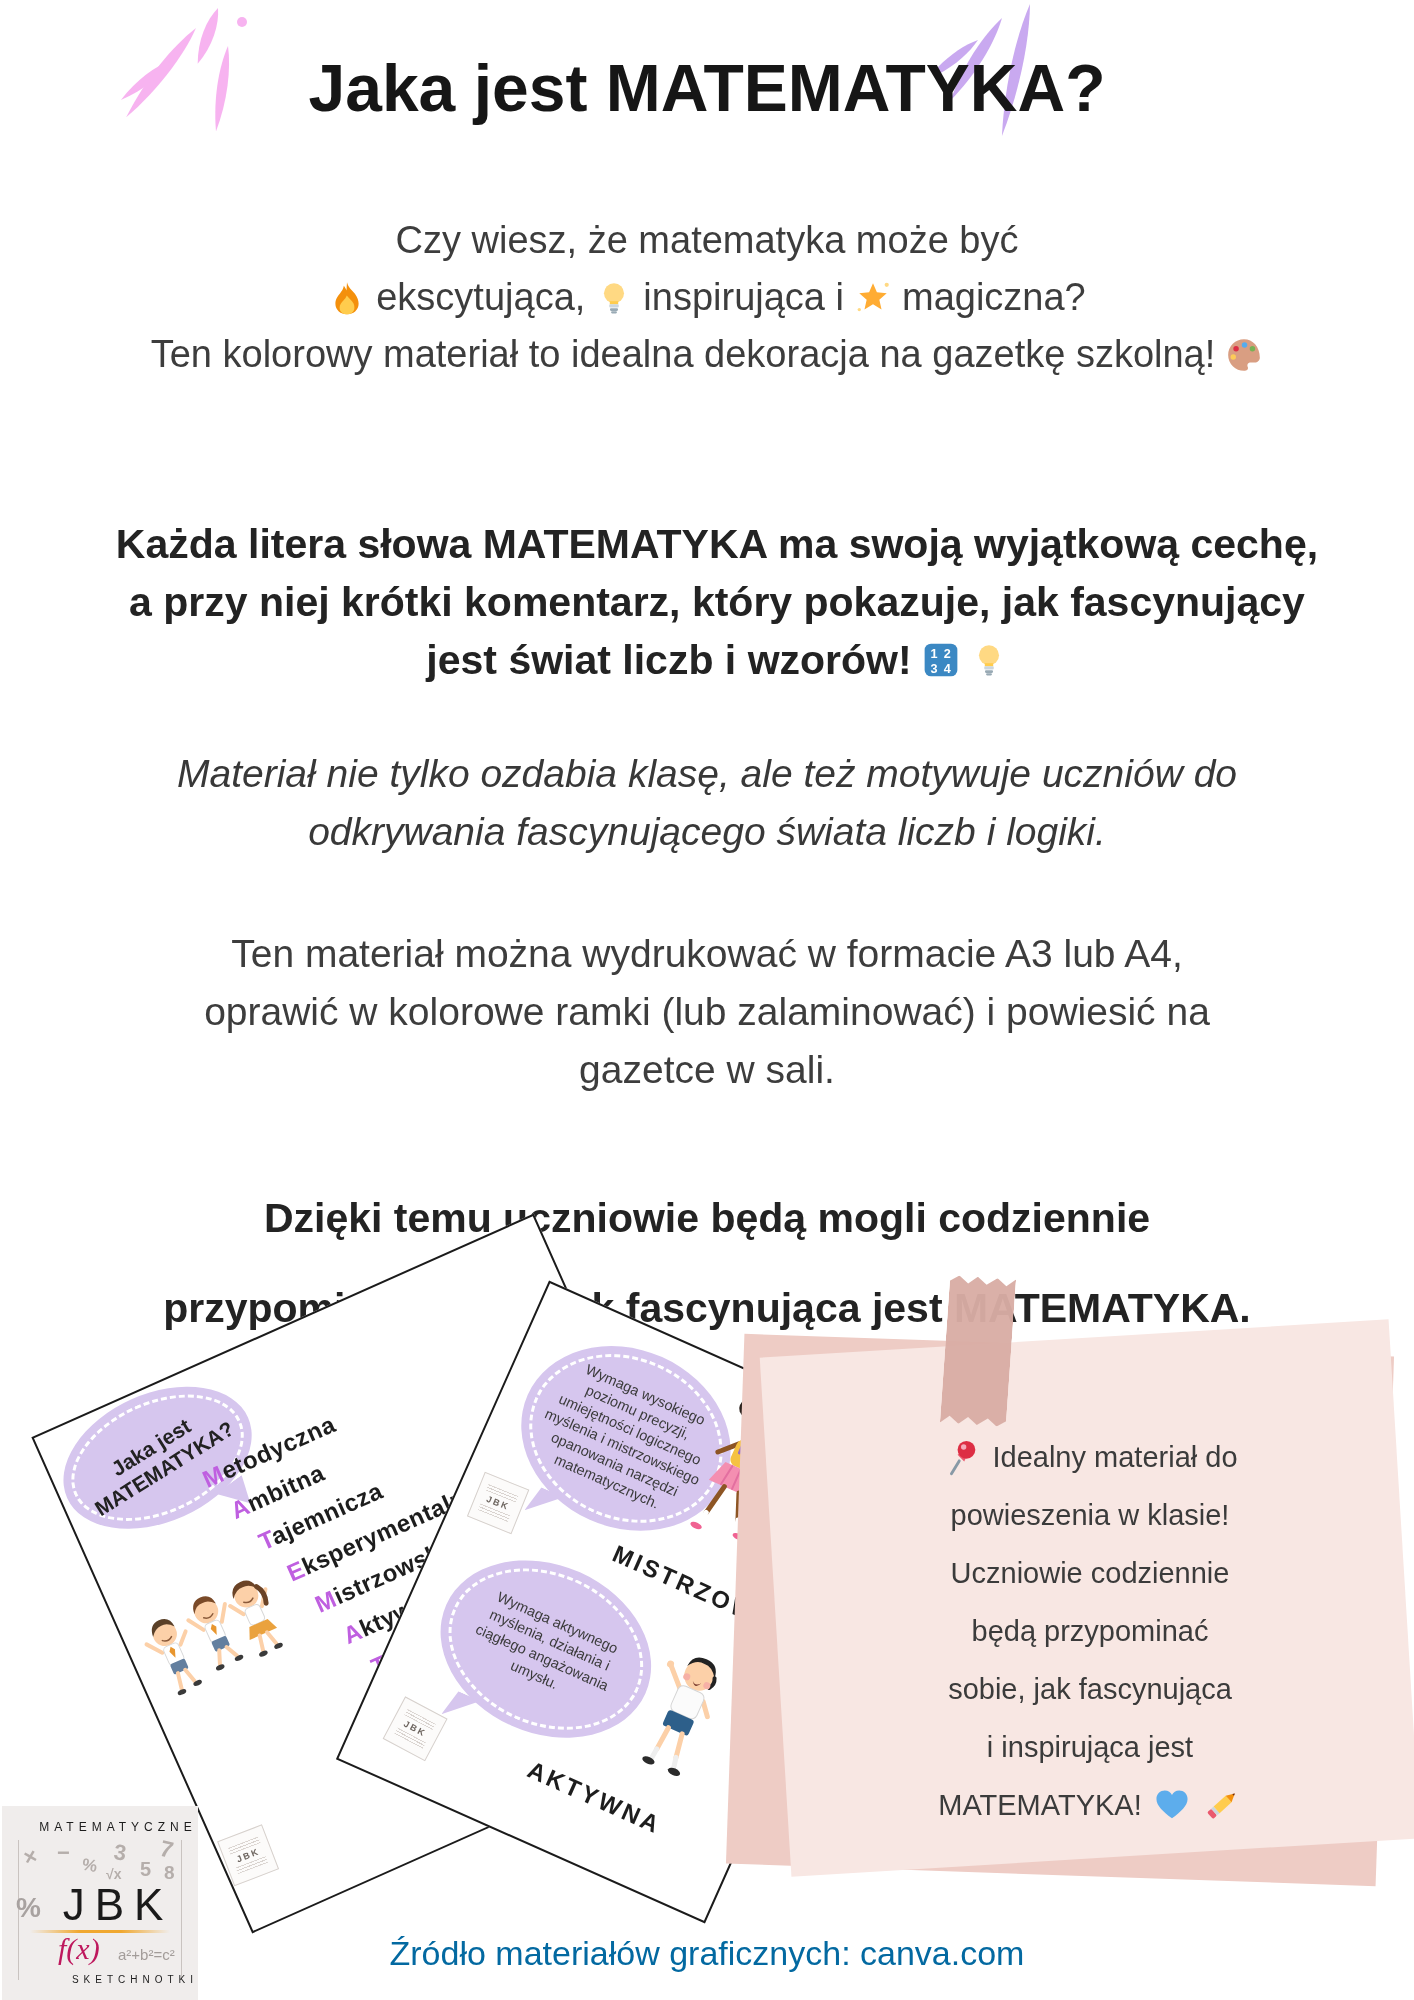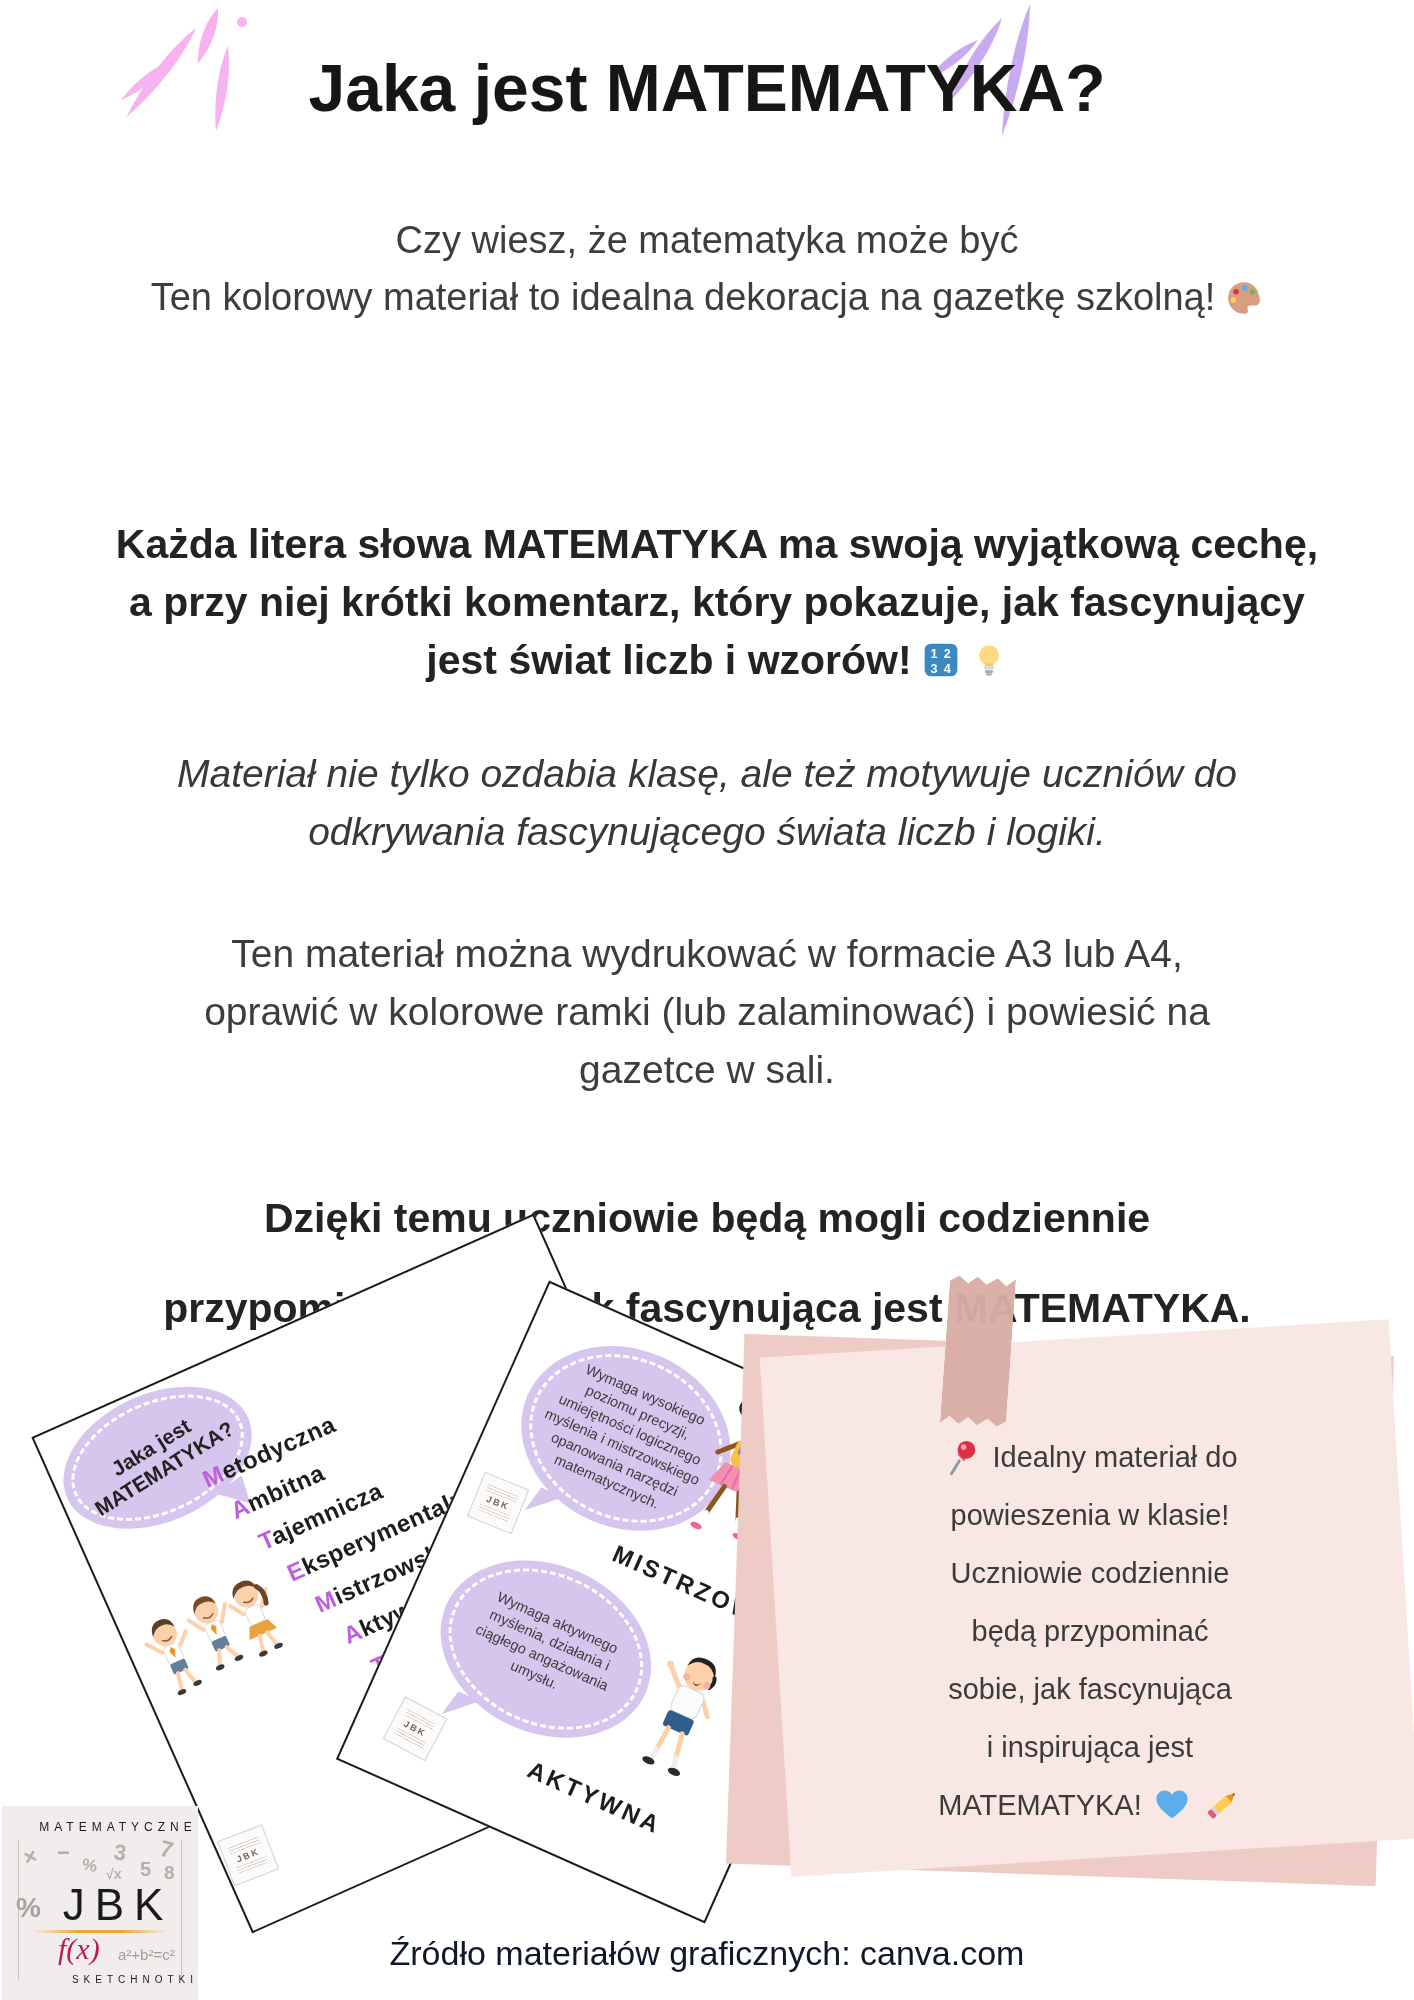--- a/index.html
+++ b/index.html
@@ -82,21 +82,21 @@
   .doodle{position:absolute;color:#b5aeab;font-weight:bold;}
   .d0{top:38px;left:22px;font-size:22px;transform:rotate(-15deg);}
   .d1{top:34px;left:55px;font-size:22px;}
   .d2{top:50px;left:80px;font-size:17px;transform:rotate(10deg);}
   .d3{top:34px;left:112px;font-size:22px;transform:rotate(8deg);}
   .d4{top:52px;left:138px;font-size:20px;}
   .d5{top:30px;left:158px;font-size:23px;transform:rotate(14deg);}
   .d6{top:56px;left:162px;font-size:19px;}
   .d7{top:60px;left:104px;font-size:14px;}
   .d8{top:86px;left:14px;font-size:28px;color:#a8a2a0;}
-  .footer{position:absolute;left:0;right:0;top:1934px;text-align:center;font-size:34px;color:#0f172a;z-index:1;}
+  .footer{position:absolute;left:0;right:0;top:1934px;text-align:center;font-size:34px;color:#0369a1;z-index:1;}
 </style>
 </head>
 <body>
 
 <svg width="0" height="0" style="position:absolute" aria-hidden="true">
   <defs>
     <path id="petal" d="M0 0 C7 14 8 34 0 54 C-8 34 -7 14 0 0 Z"></path>
     <symbol id="i-books" viewBox="0 0 36 36">
       <rect x="5" y="3" width="24" height="8" rx="1.5" fill="#55acee"></rect>
         <rect x="25" y="4" width="3.5" height="6" fill="#e8f3fc"></rect>
@@ -178,20 +178,34 @@
       <use href="#petal" transform="translate(64,18) rotate(32) scale(1,1.8)"></use>
       <use href="#petal" transform="translate(40,40) rotate(52) scale(0.8,1.2)"></use>
     </g>
   </svg>
 
   <div class="center-text title">Jaka jest MATEMATYKA?</div>
 
   <div class="center-text intro">
     <div class="line">
       <span>Czy wiesz, że matematyka może być</span>
+    </div>
+    <div class="line">
+      <svg class="emj">
+          <use href="#i-fire"></use>
+        </svg>
+      <span>ekscytująca,</span>
+      <svg class="emj">
+          <use href="#i-bulb"></use>
+        </svg>
+      <span>inspirująca i</span>
+      <svg class="emj">
+          <use href="#i-star"></use>
+        </svg>
+      <span>magiczna?</span>
     </div>
     <div class="line">
       <span>Ten kolorowy materiał to idealna dekoracja na gazetkę szkolną!</span>
       <svg class="emj">
           <use href="#i-palette"></use>
         </svg>
     </div>
   </div>
 
   <div class="center-text feature">

